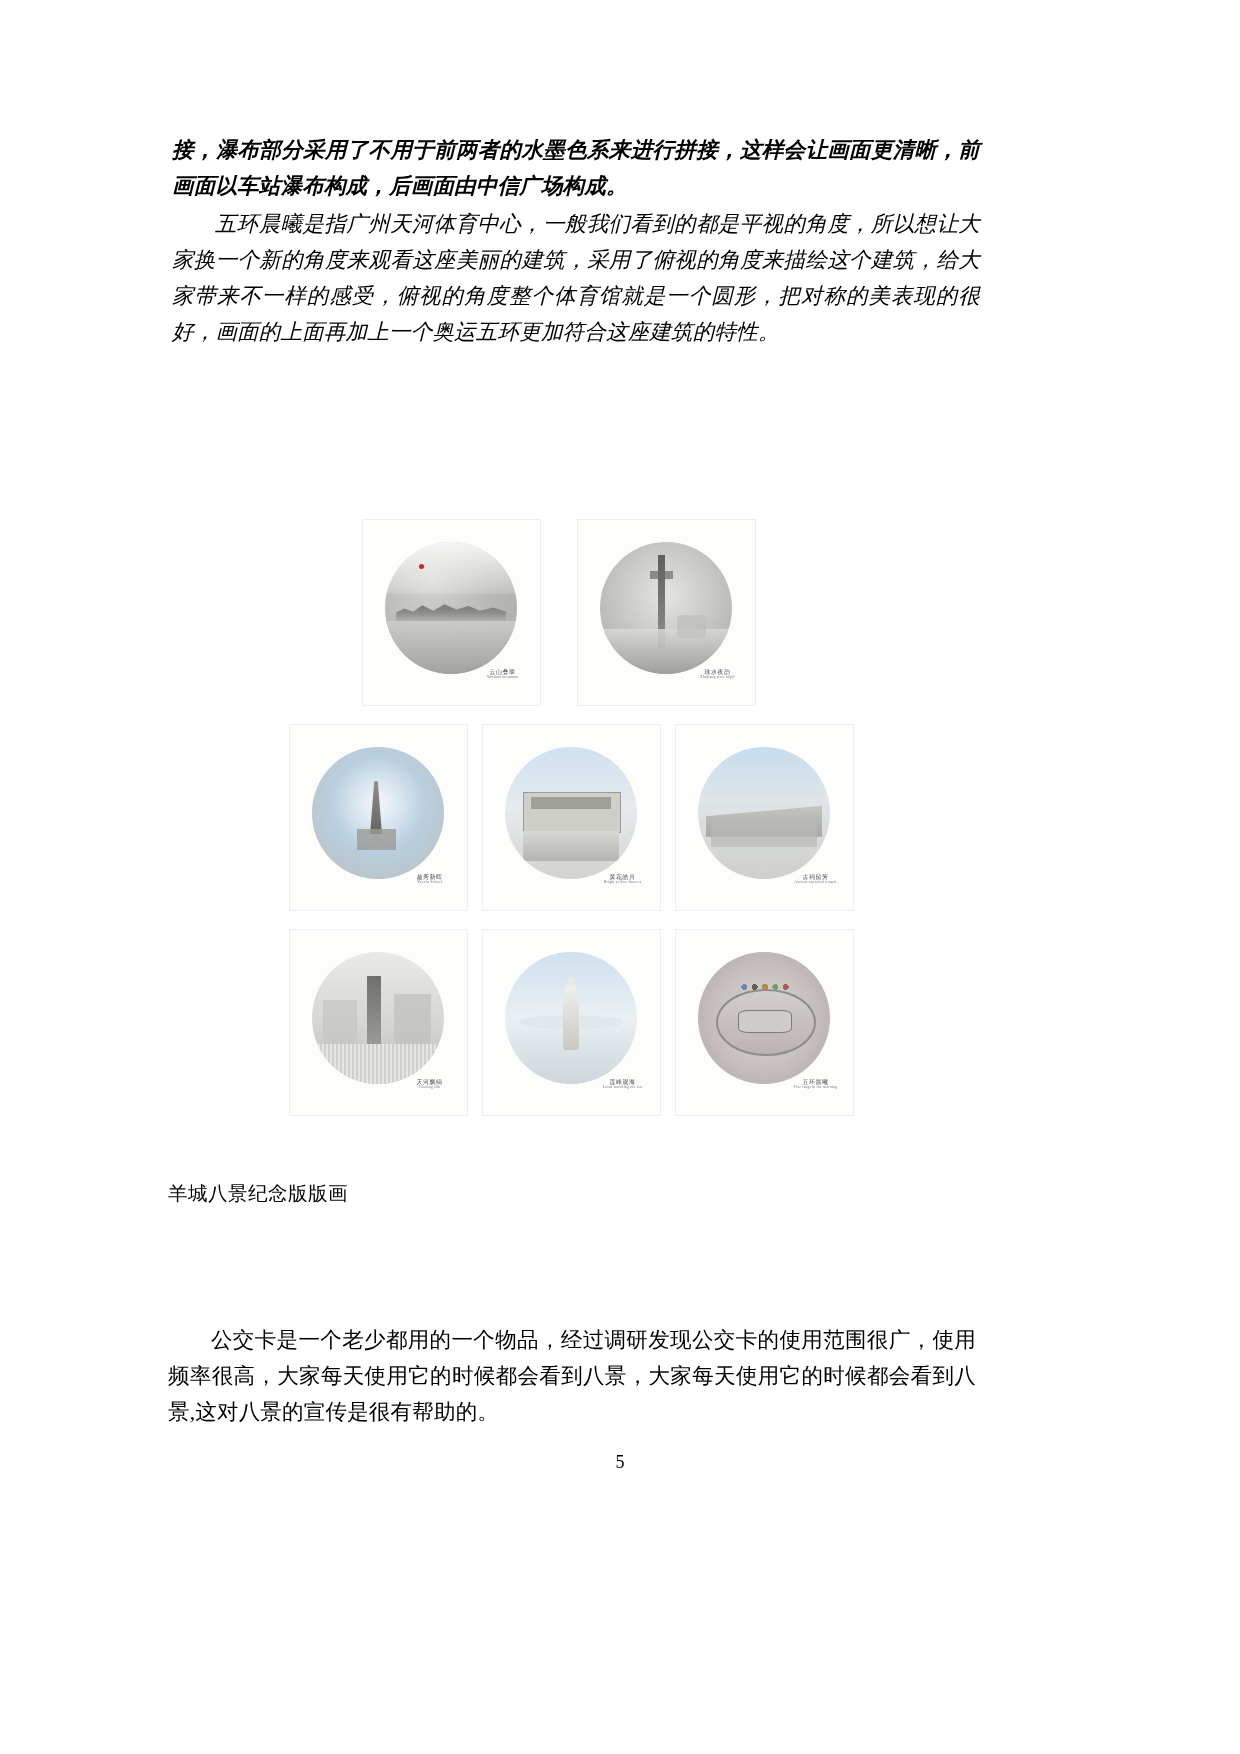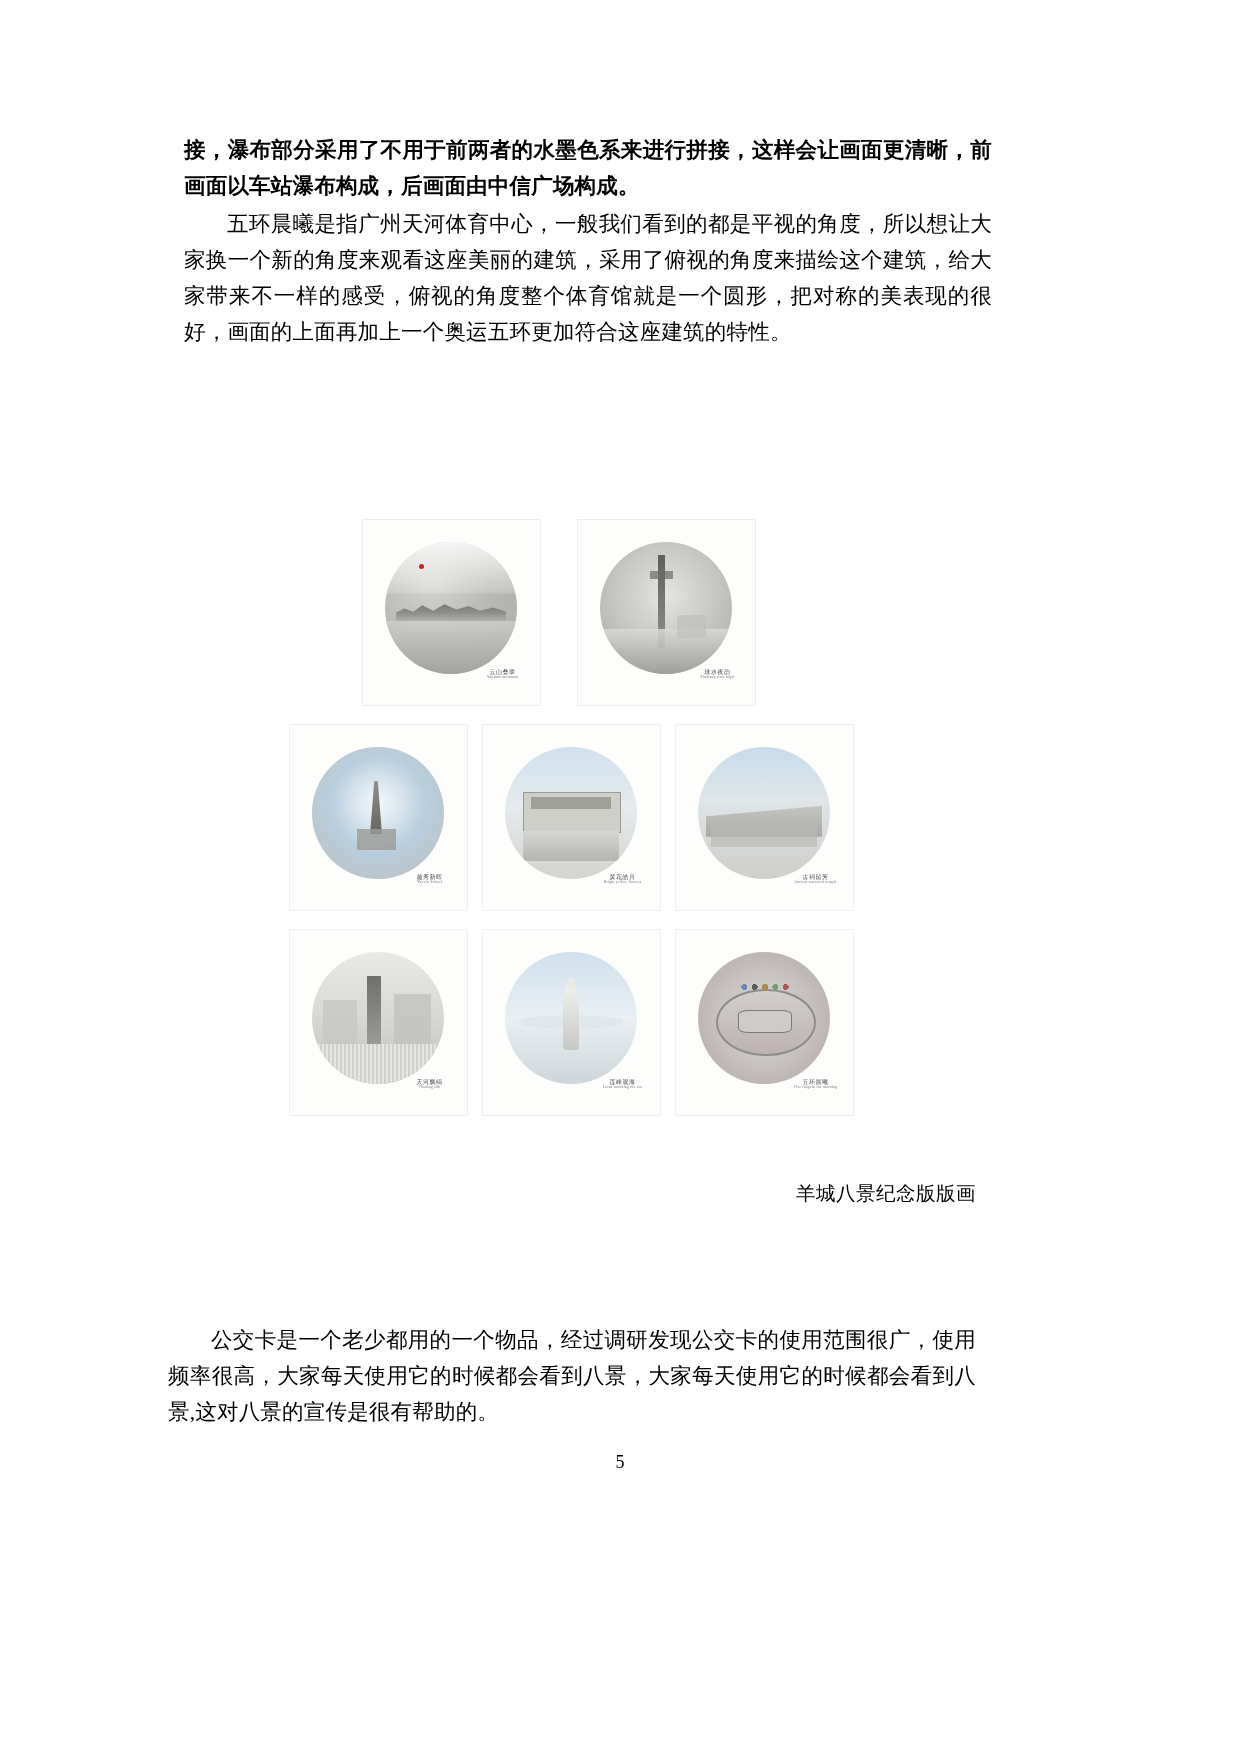--- a/index.html
+++ b/index.html
@@ -17,23 +17,24 @@
   }
   .page {
     position: absolute;
     left: 0; top: 0;
     width: 1240px;
     height: 1754px;
     background: #ffffff;
   }
   .content {
     position: absolute;
-    left: 184px;
+    left: 172px;
     top: 132px;
     width: 808px;
+    font-style: italic;
   }
   p.body-text {
     margin: 0 0 2px 0;
     font-size: 21.5px;
     line-height: 36px;
     text-align: justify;
     text-justify: inter-ideograph;
     letter-spacing: 0.2px;
   }
   p.indent {
@@ -83,21 +84,21 @@
     font-size: 4.2px;
     letter-spacing: 0.2px;
     white-space: nowrap;
     color: #7a7a7a;
   }
   .fig-caption {
     position: absolute;
     top: 660px;
     left: 0;
     width: 808px;
-    text-align: right;
+    text-align: left;
     font-size: 19.5px;
     letter-spacing: 0.5px;
   }
 
   
   .section-heading {
     position: absolute;
     left: 168px;
     top: 1273px;
     width: 808px;

